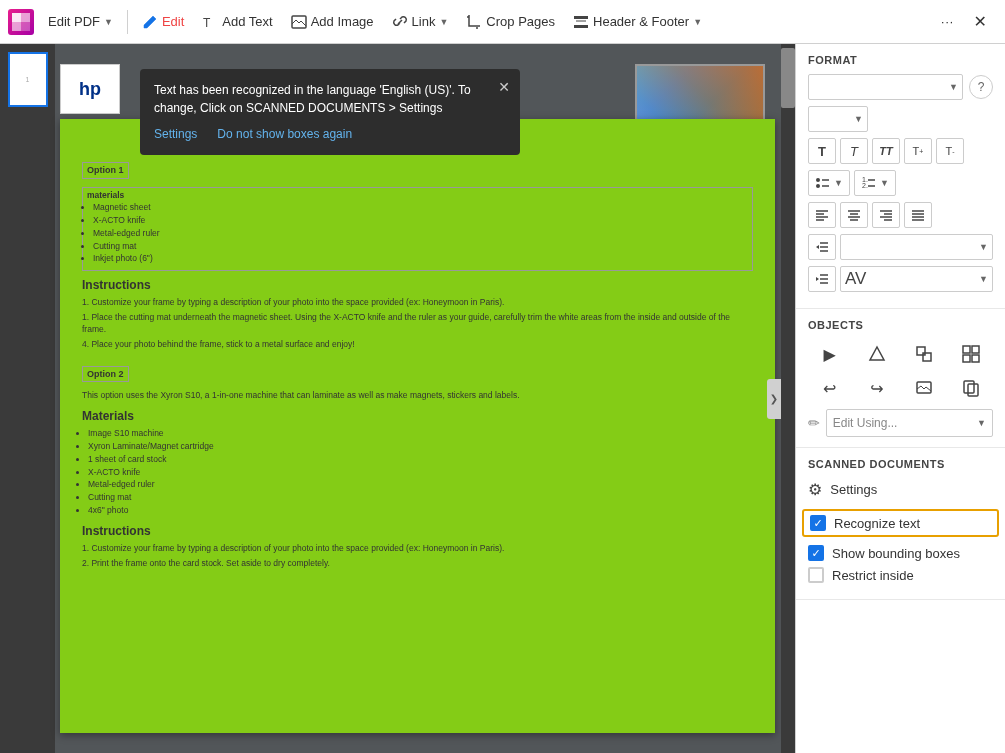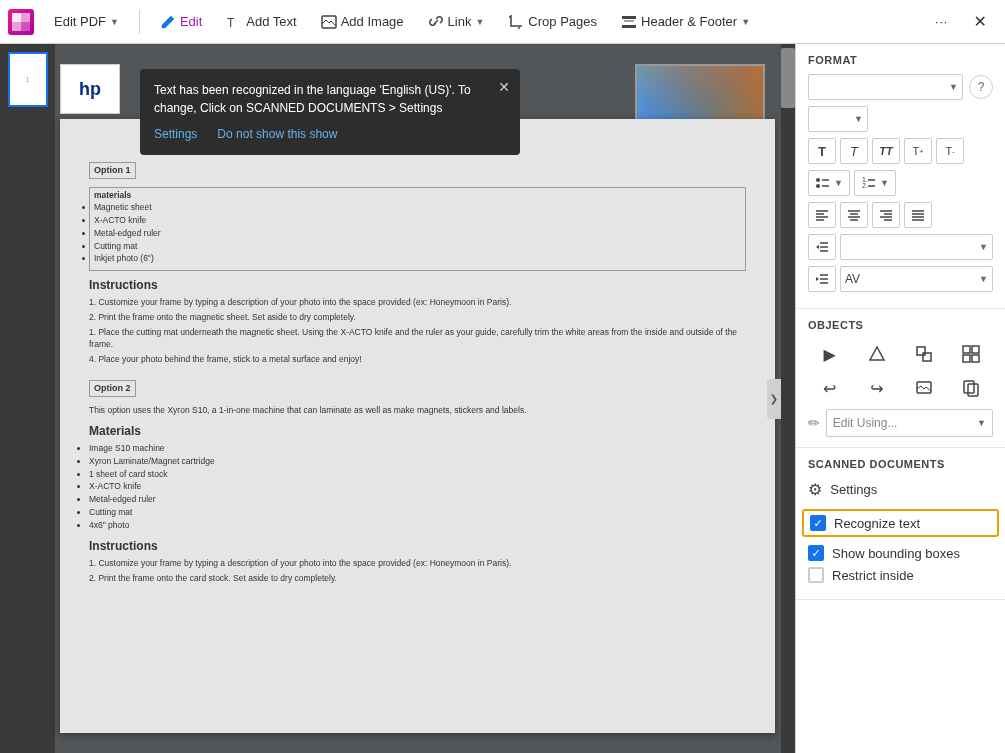--- a/index.html
+++ b/index.html
@@ -6,38 +6,38 @@
     body { font-family: 'Segoe UI', Arial, sans-serif; font-size: 13px; background: #f0f0f0; width: 1005px; height: 753px; overflow: hidden; display: flex; flex-direction: column; }
 
     
     .toolbar {
       background: #fff;
       border-bottom: 1px solid #d0d0d0;
       height: 44px;
       display: flex;
       align-items: center;
       padding: 0 8px;
-      gap: 8px;
+      gap: 2px;
       flex-shrink: 0;
     }
     .toolbar-logo {
       width: 26px; height: 26px;
       background: linear-gradient(135deg, #e91e8c, #a500a5);
       border-radius: 3px;
       display: flex; align-items: center; justify-content: center;
       color: white; font-weight: bold; font-size: 11px;
       margin-right: 4px;
     }
     .toolbar-btn {
       display: flex; align-items: center; gap: 4px;
       padding: 4px 8px; border-radius: 3px; cursor: pointer;
       color: #333; font-size: 13px; border: none; background: transparent;
       white-space: nowrap;
     }
-    .toolbar-btn.active { color: #a21caf; }
+    .toolbar-btn.active { color: #ef4444; }
     .toolbar-divider { width: 1px; height: 24px; background: #d0d0d0; margin: 0 4px; }
     .dropdown-arrow { font-size: 9px; color: #666; }
     .toolbar-more { margin-left: auto; }
     .close-btn { padding: 6px 10px; font-size: 16px; color: #333; cursor: pointer; border: none; background: transparent; }
 
     
     .main { display: flex; flex: 1; overflow: hidden; }
 
     
     .pdf-area {
@@ -54,30 +54,30 @@
     }
     .pdf-scrollbar-thumb {
       width: 100%; height: 60px; background: #888; border-radius: 2px;
       margin-top: 4px;
     }
 
     
     .pdf-page {
       position: absolute;
       left: 60px; top: 20px; right: 20px; bottom: 20px;
-      background: #e5e5e5;
+      background: #84cc16;
       box-shadow: 0 2px 8px rgba(0,0,0,0.4);
       overflow: hidden;
-      padding: 20px 29px;
+      padding: 20px 22px;
     }
     .pdf-page-content { font-size: 8.5px; color: #333; line-height: 1.4; }
     .pdf-page-content h2 { font-size: 11px; font-weight: bold; margin-bottom: 8px; text-align: center; }
     .pdf-page-content h3 { font-size: 12px; font-weight: bold; margin: 6px 0 3px; }
     .pdf-page-content p { margin-bottom: 3px; }
-    .pdf-page-content ul { margin-left: 0; margin-bottom: 3px; }
+    .pdf-page-content ul { margin-left: 6px; margin-bottom: 3px; }
     .pdf-page-content li { margin-bottom: 1px; }
     .pdf-option-box { border: 1px solid #999; display: inline-block; padding: 1px 4px; font-weight: bold; font-size: 9px; margin-bottom: 4px; }
     .pdf-materials-box { border: 1px solid #999; padding: 2px 4px; margin-bottom: 4px; }
 
     
     .hp-logo {
       position: absolute; top: 20px; left: 60px;
       width: 60px; height: 50px;
       border: 1px solid #ccc;
       background: white;
@@ -313,21 +313,21 @@
       <div class="thumb-page active">
         <span style="font-size:7px;color:#aaa">1</span>
       </div>
     </div>
 
     <div class="notification">
       <span class="notification-close">✕</span>
       <span>Text has been recognized in the language 'English (US)'. To change, Click on SCANNED DOCUMENTS &gt; Settings</span>
       <div class="notification-links">
         <a class="notification-link">Settings</a>
-        <a class="notification-link">Do not show this show</a>
+        <a class="notification-link">Do not show boxes again</a>
       </div>
     </div>
 
     <div class="hp-logo">hp</div>
 
     <div class="photo-thumb">
       <div class="photo-thumb-inner"></div>
     </div>
 
     <div class="pdf-page" style="top: 75px;">
@@ -343,21 +343,20 @@
             <li>Magnetic sheet</li>
             <li>X-ACTO knife</li>
             <li>Metal-edged ruler</li>
             <li>Cutting mat</li>
             <li>Inkjet photo (6")</li>
           </ul>
         </div>
 
         <h3>Instructions</h3>
         <p>1. Customize your frame by typing a description of your photo into the space provided (ex: Honeymoon in Paris).</p>
-        <p>2. Print the frame onto the magnetic sheet. Set aside to dry completely.</p>
         <p>1. Place the cutting mat underneath the magnetic sheet. Using the X-ACTO knife and the ruler as your guide, carefully trim the white areas from the inside and outside of the frame.</p>
         <p>4. Place your photo behind the frame, stick to a metal surface and enjoy!</p>
 
         <br>
         <div class="pdf-option-box">Option 2</div>
         <p style="margin-top: 4px;">This option uses the Xyron S10, a 1-in-one machine that can laminate as well as make magnets, stickers and labels.</p>
 
         <h3>Materials</h3>
         <ul>
           <li>Image S10 machine</li>
@@ -487,21 +486,21 @@
       <div class="indent-row">
         <button class="format-btn">
           <svg width="14" height="14" viewBox="0 0 14 14">
               <path d="M1 5l3 2-3 2" fill="#444"></path>
               <line x1="5" y1="3" x2="13" y2="3" stroke="#444" stroke-width="1.5"></line>
               <line x1="5" y1="7" x2="13" y2="7" stroke="#444" stroke-width="1.5"></line>
               <line x1="5" y1="11" x2="13" y2="11" stroke="#444" stroke-width="1.5"></line>
             </svg>
         </button>
         <div class="indent-select">
-          <span style="font-size:12px;color:#444">AV</span>
+          <span style="font-size:17px;color:#444">AV</span>
           <span style="font-size:9px;color:#666">▼</span>
         </div>
       </div>
     </div>
 
     <div class="panel-section">
       <div class="panel-section-title">OBJECTS</div>
 
       <div class="objects-grid">
         <button class="obj-btn">▶</button>

